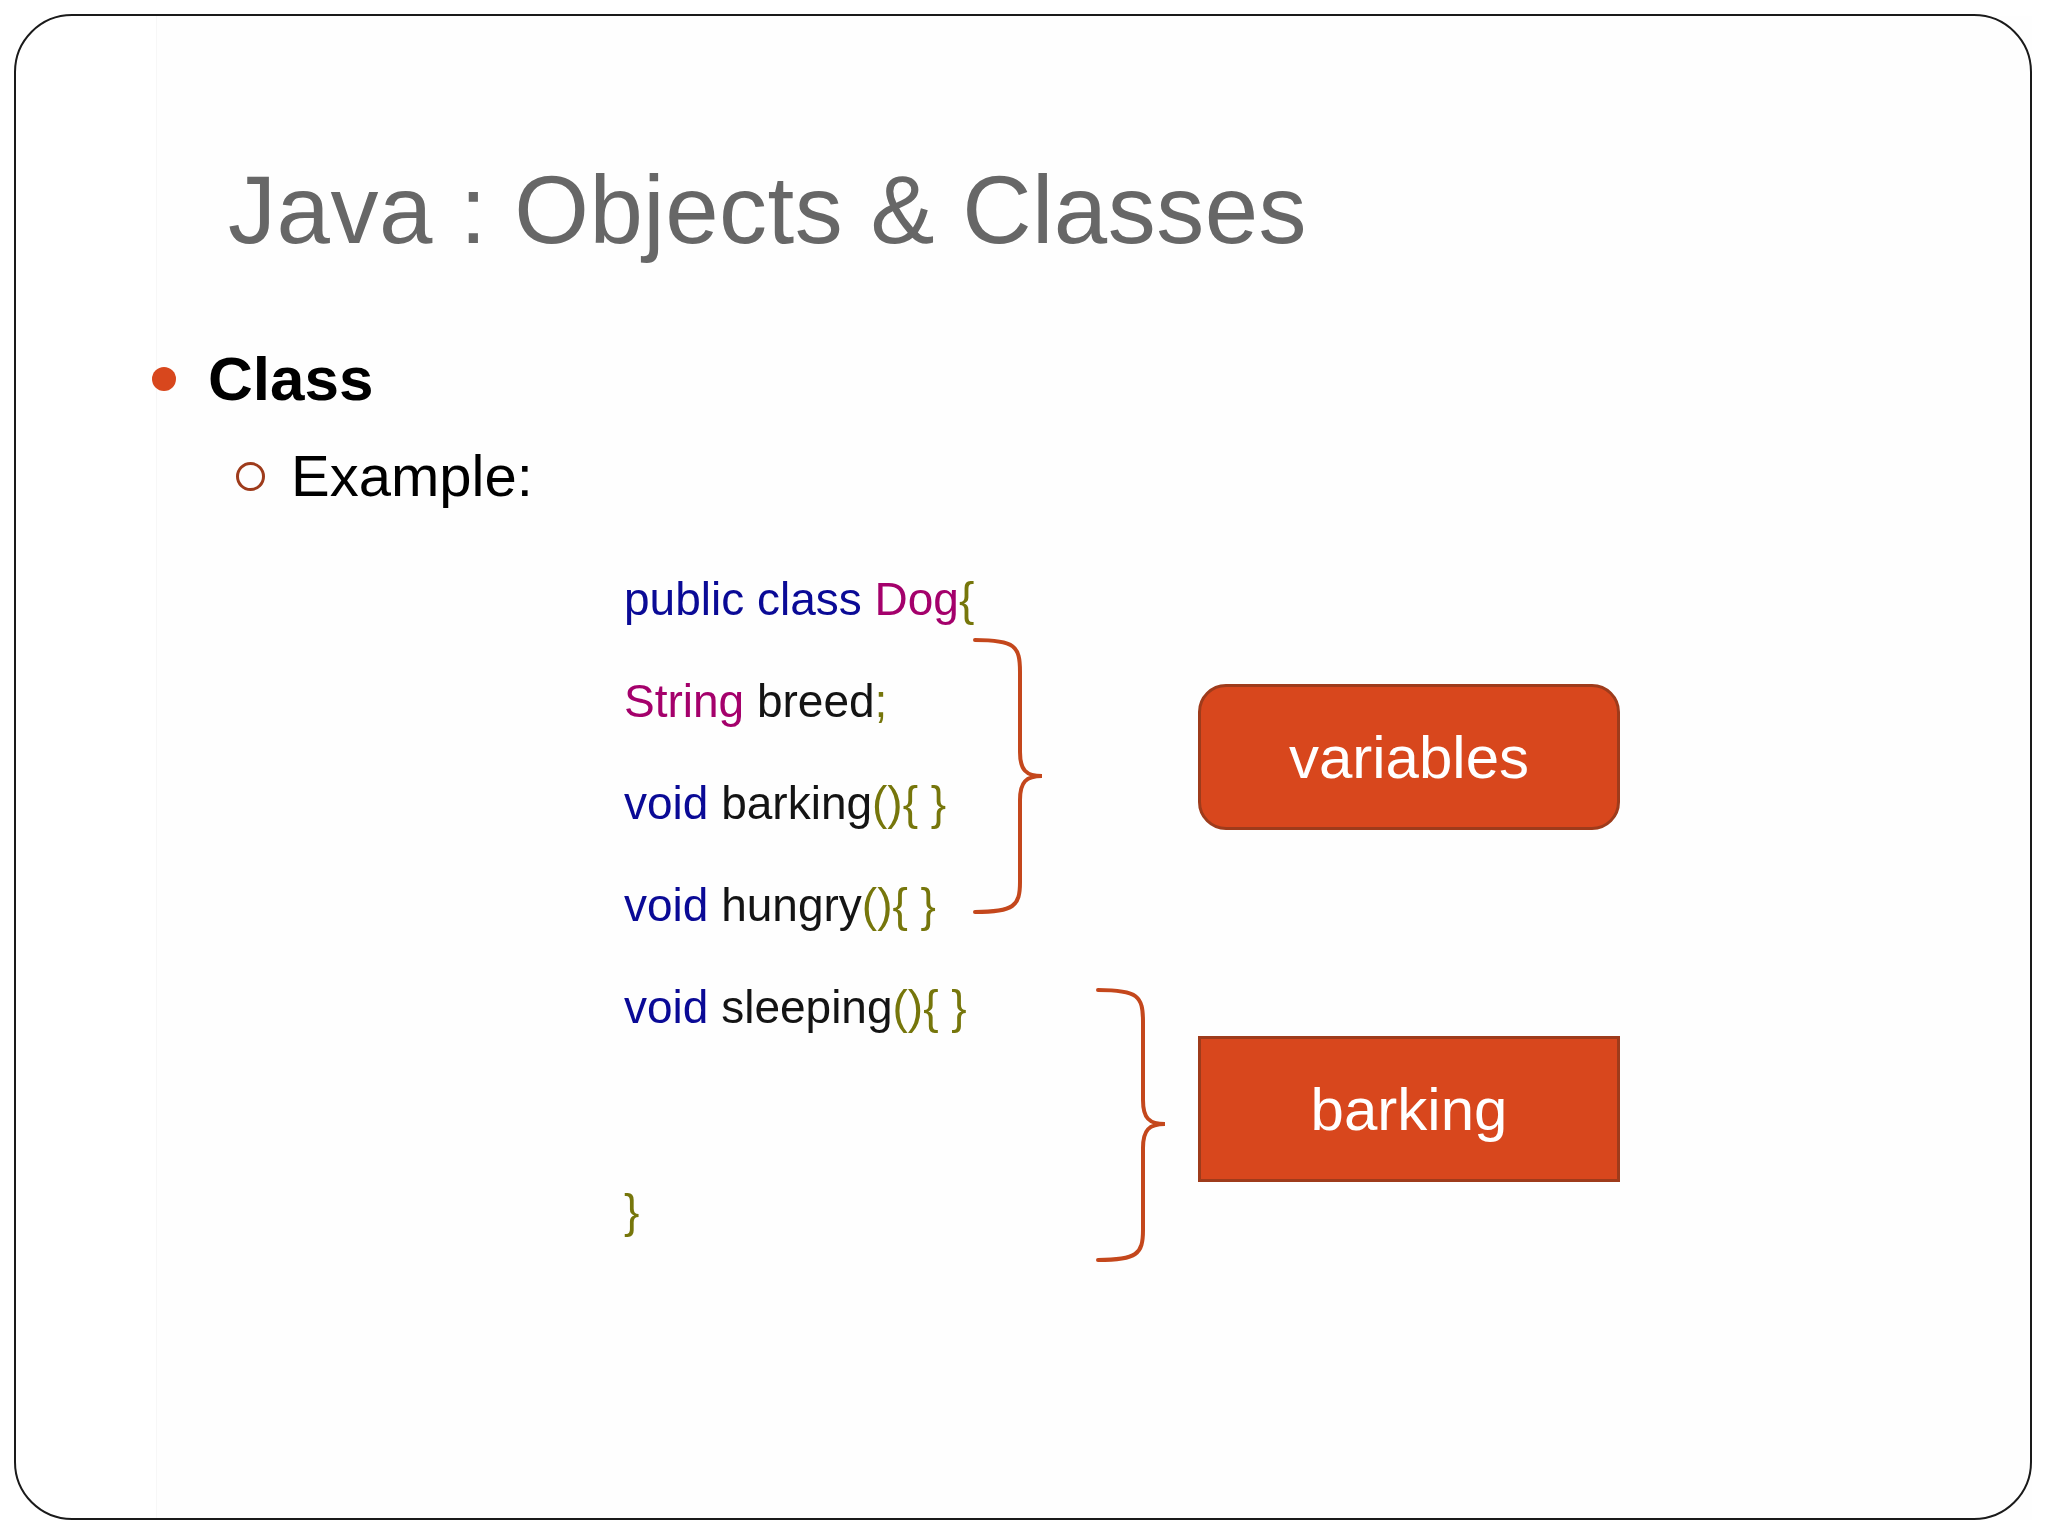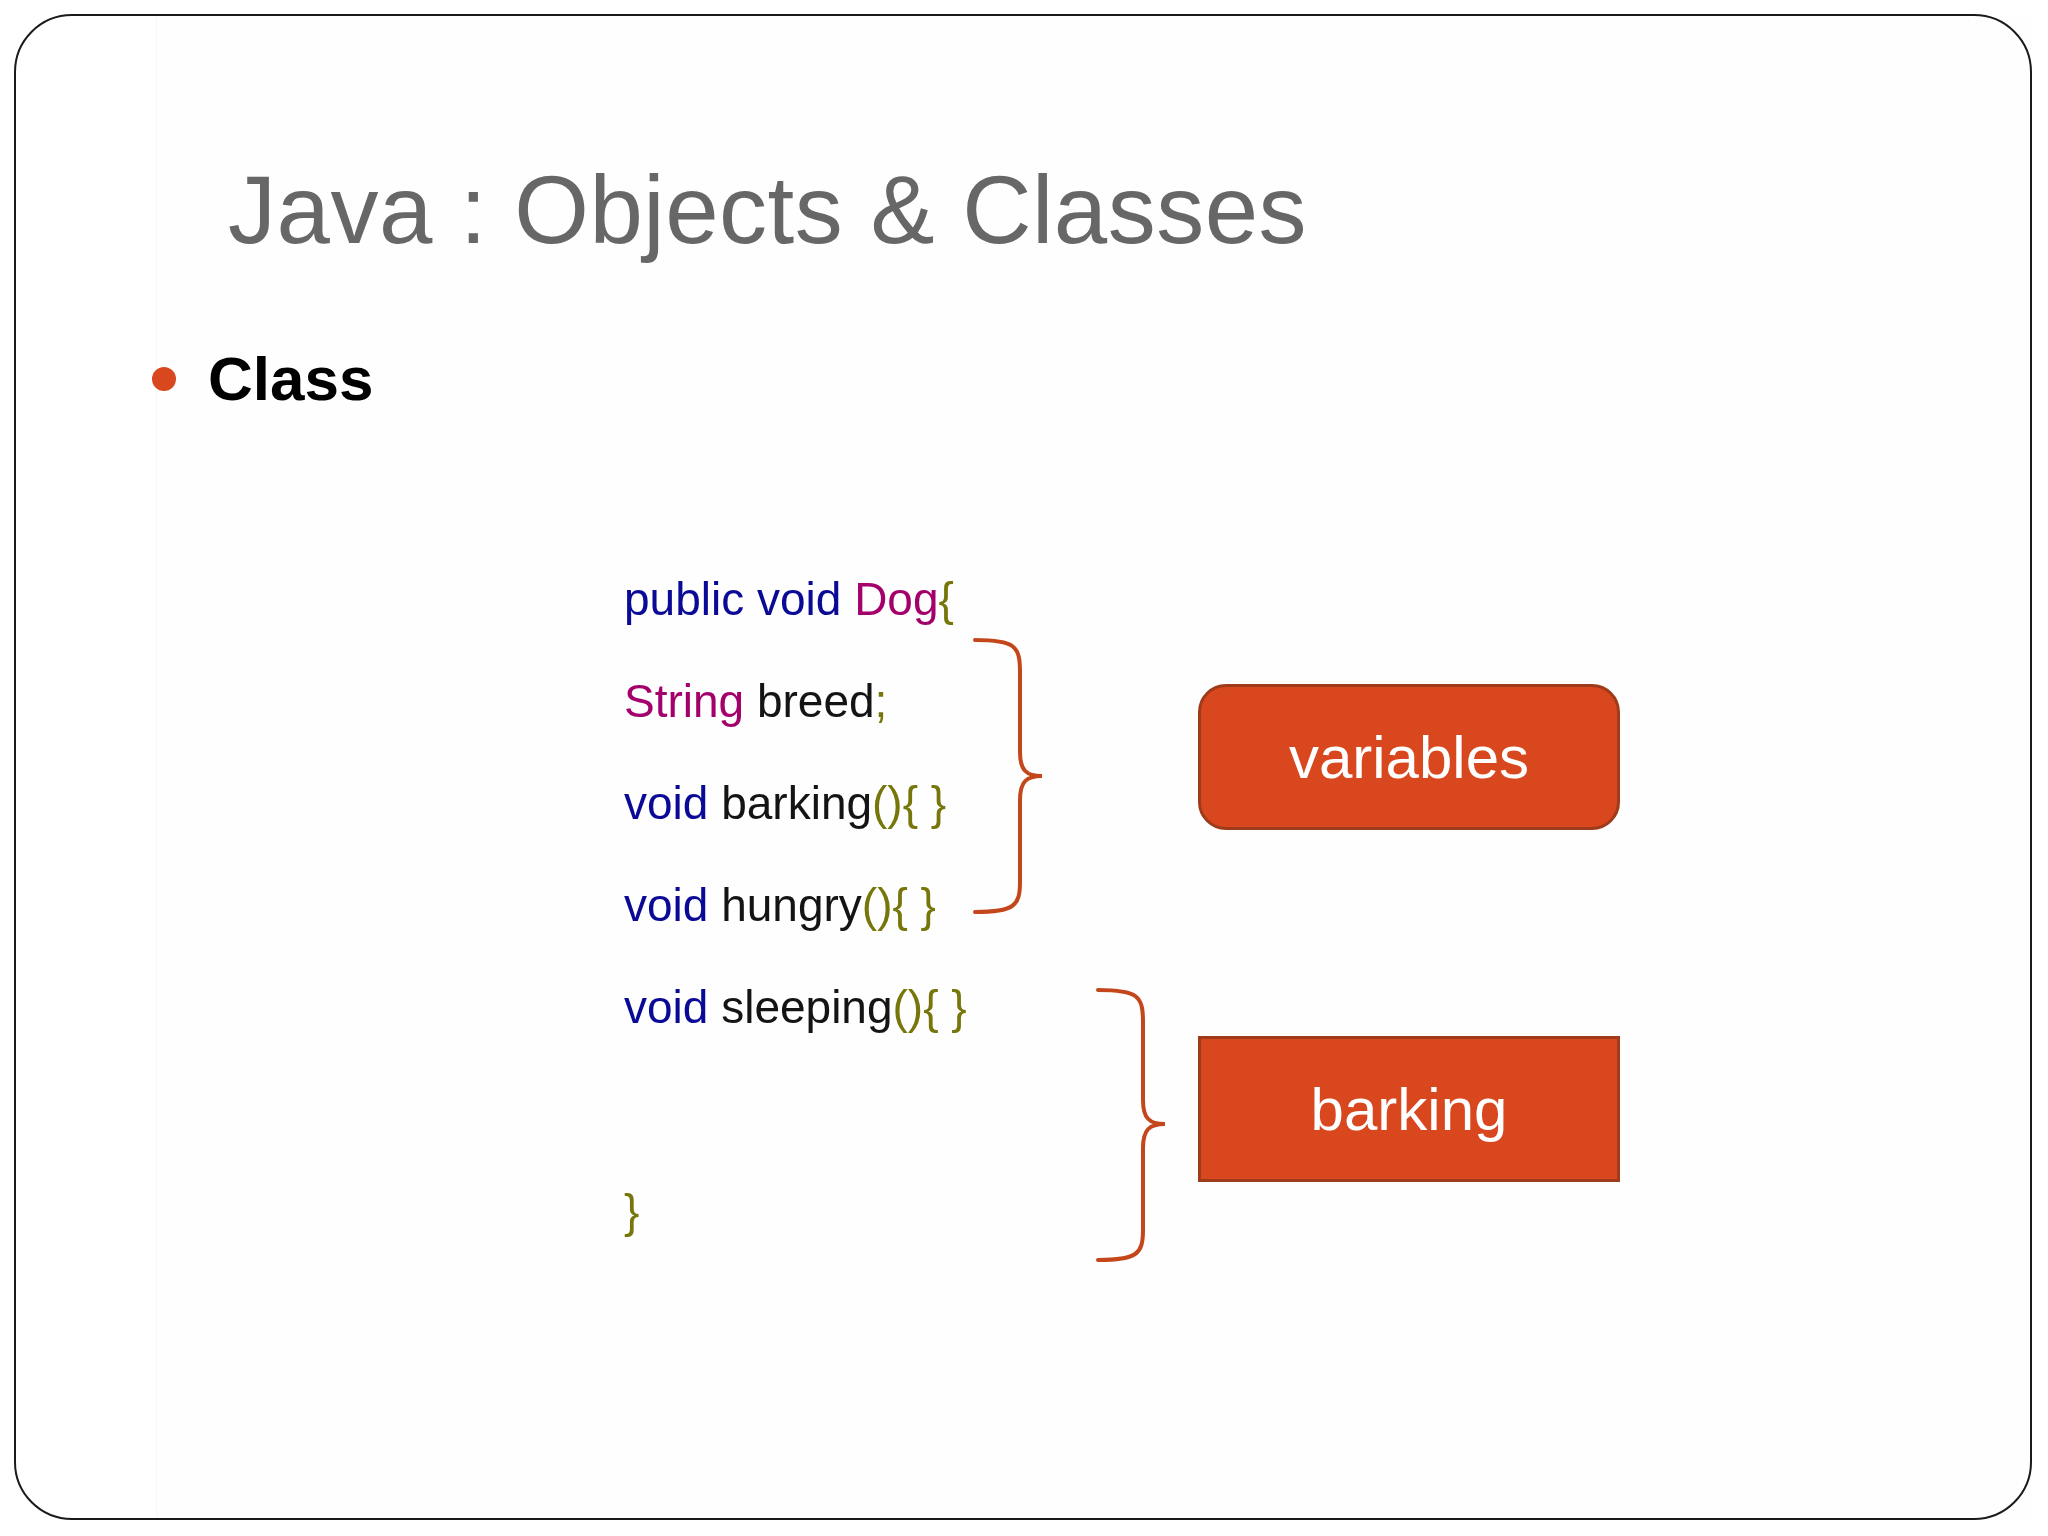--- a/index.html
+++ b/index.html
@@ -165,25 +165,29 @@
   <div id="content-panel"></div>
   <div id="slide-frame"></div>
 
   <div id="slide-title">Java : Objects &amp; Classes</div>
 
   <div class="bullet-row" id="bullet-class">
     <span class="dot"></span>
     <span class="label">Class</span>
   </div>
 
+  <div class="bullet-row" id="bullet-example">
+    <span class="ring"></span>
+    <span class="label">Example:</span>
+  </div>
 
   <div id="code-block">
 
     <span class="code-line ind-1">
-      <span class="kw">public void </span><span class="type">Dog</span><span class="punct">{</span>
+      <span class="kw">public class </span><span class="type">Dog</span><span class="punct">{</span>
     </span>
 
     <span class="code-line ind-1">
       <span class="type">String </span><span class="plain">breed</span><span class="punct">;</span>
     </span>
 
 
 
     <span class="code-line ind-1">
       <span class="kw">void </span><span class="plain">barking</span><span class="punct">(){ }</span>

